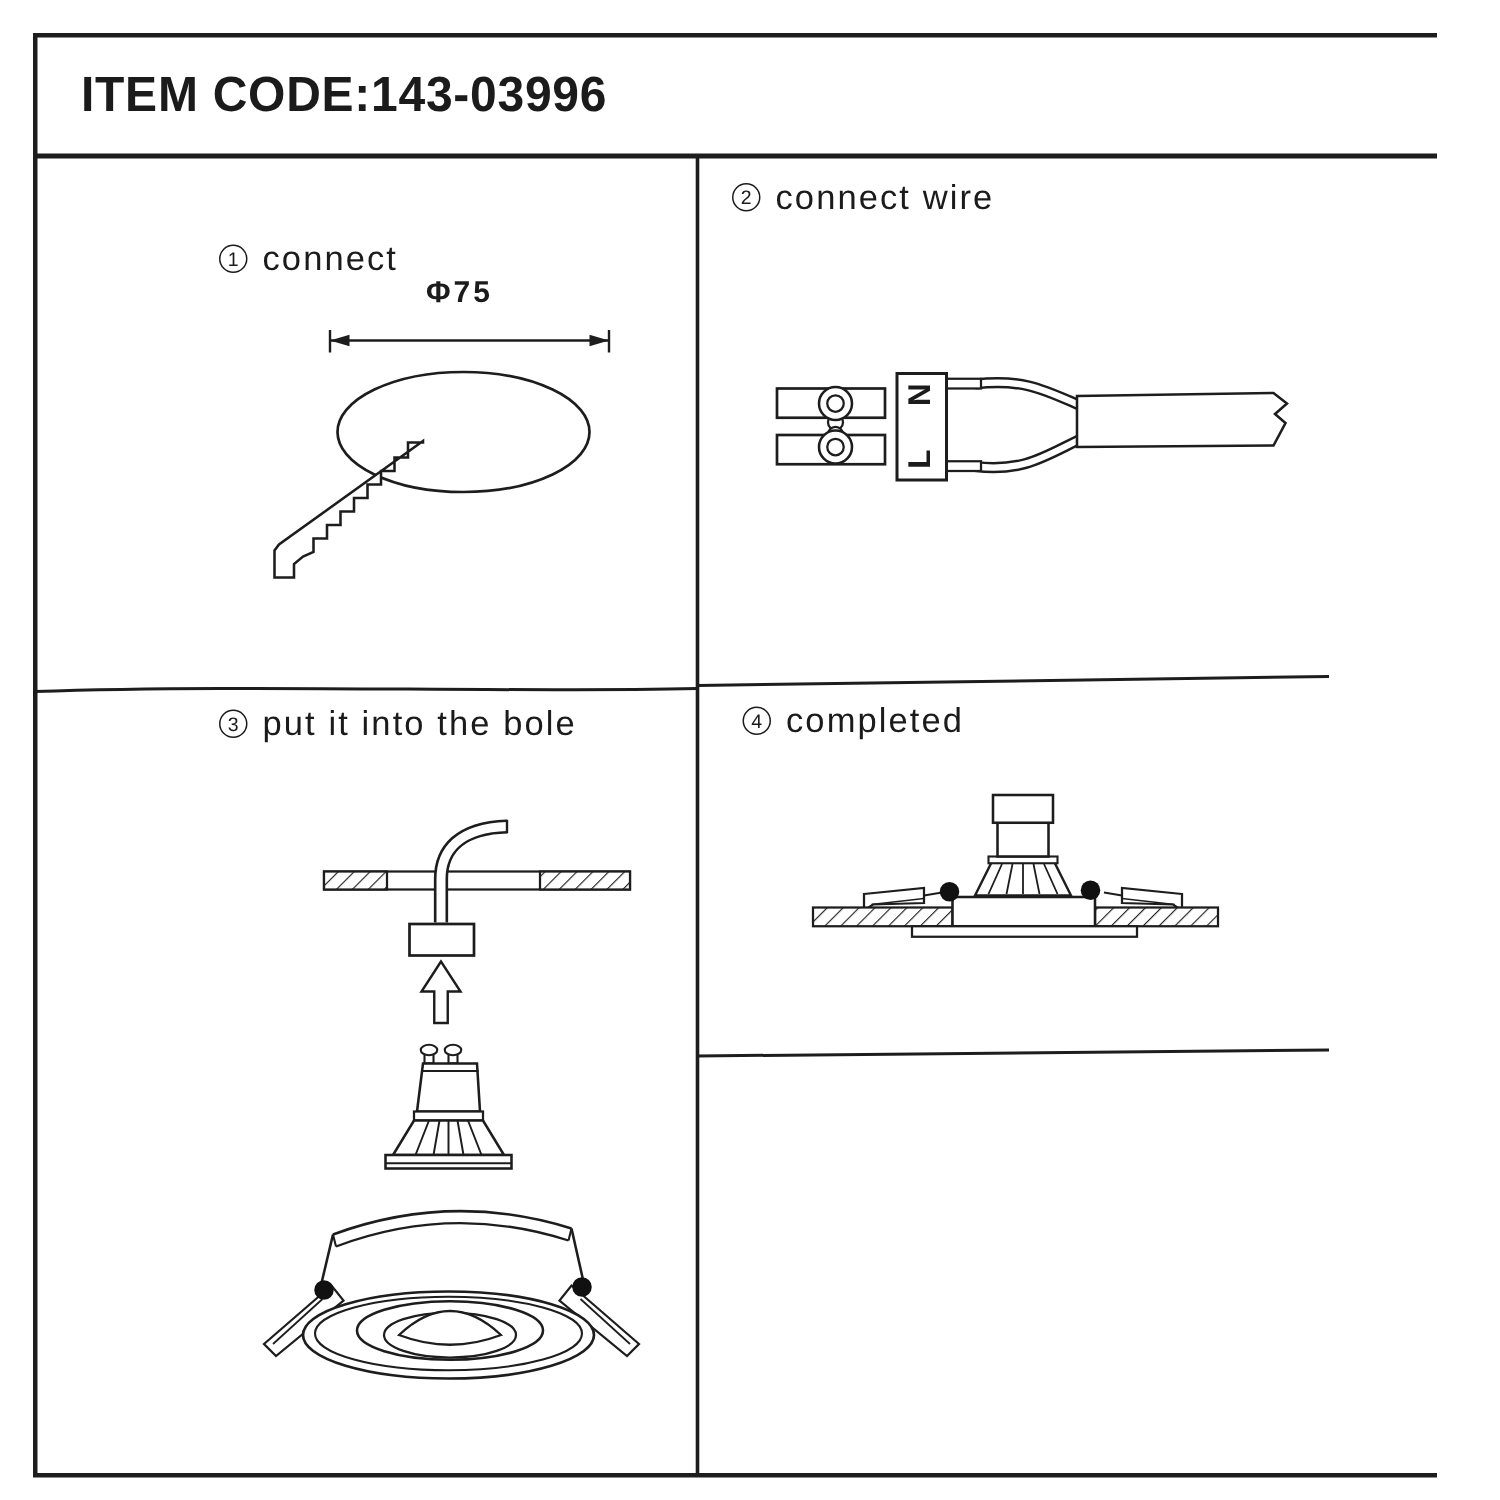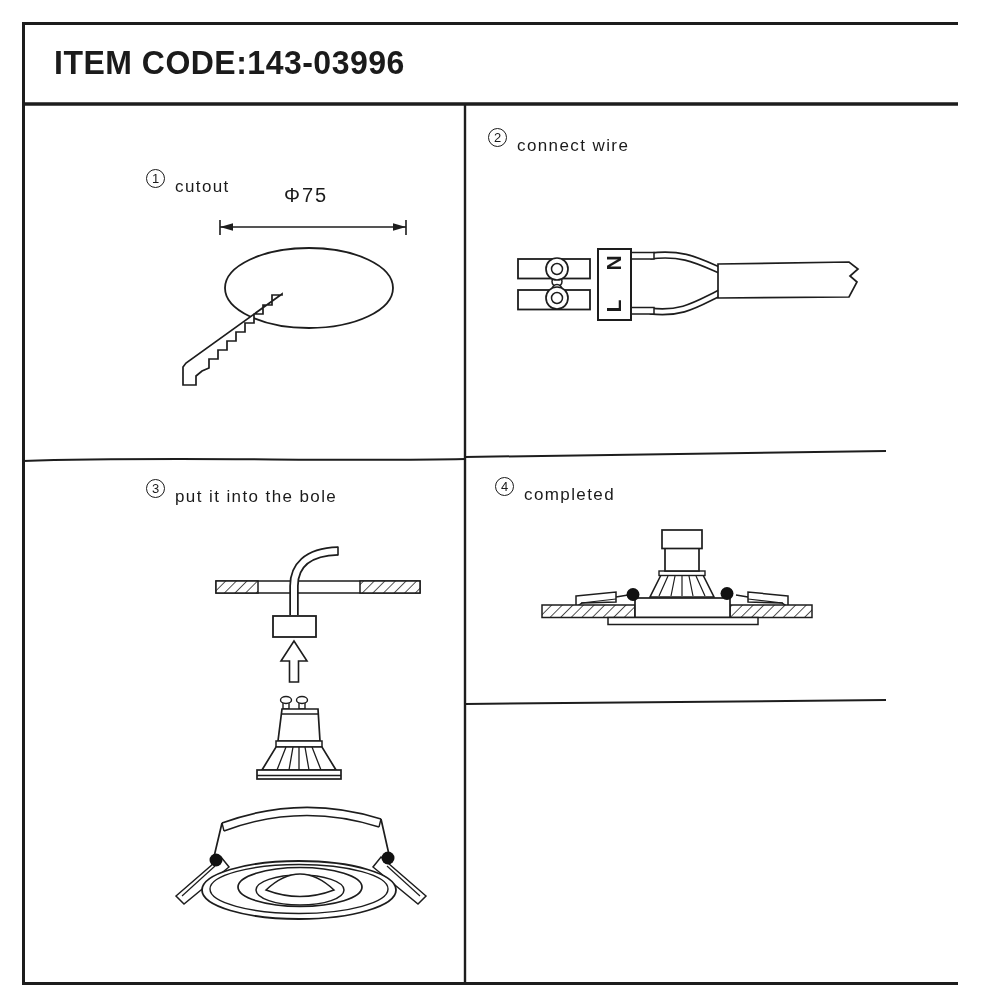--- a/index.html
+++ b/index.html
@@ -12,22 +12,22 @@
   .title{
     left:54px;top:44px;font-size:33px;font-weight:700;letter-spacing:.5px;
     transform:scaleX(.97);transform-origin:left top;
   }
   .step{display:flex;align-items:center;gap:10px;}
   .badge{
     display:inline-flex;align-items:center;justify-content:center;
     width:19px;height:19px;border:1.7px solid #1b1b1b;border-radius:50%;
     font-size:13px;font-weight:500;box-sizing:border-box;
   }
-  .slabel{font-size:17px;letter-spacing:1.4px;margin-top:18px;}
-  .dim{font-size:20px;letter-spacing:2px;}
+  .slabel{font-size:23px;letter-spacing:1.4px;}
+  .dim{font-size:20px;letter-spacing:2px;font-weight:bold;}
   .term{
     width:30px;height:30px;display:flex;align-items:center;justify-content:center;
     font-size:21px;font-weight:700;transform:rotate(-90deg);
   }
 </style>
 </head>
 <body>
 
 <div class="page">
 
@@ -150,21 +150,21 @@
       <rect x="608" y="617.5" width="150" height="7" fill="#ffffff" stroke-width="1.5"></rect>
       <circle cx="633" cy="594.5" r="6.5" fill="#111111" stroke="none"></circle>
       <circle cx="727" cy="593.5" r="6.5" fill="#111111" stroke="none"></circle>
     </g>
   </svg>
 
   <div class="txt title">ITEM CODE:143-03996</div>
 
   <div class="txt step" style="left:146px;top:159px;">
     <span class="badge">1</span>
-    <span class="slabel">cutout</span>
+    <span class="slabel">connect</span>
   </div>
 
   <div class="txt step" style="left:488px;top:118px;">
     <span class="badge">2</span>
     <span class="slabel">connect wire</span>
   </div>
 
   <div class="txt step" style="left:146px;top:469px;">
     <span class="badge">3</span>
     <span class="slabel">put it into the bole</span>

